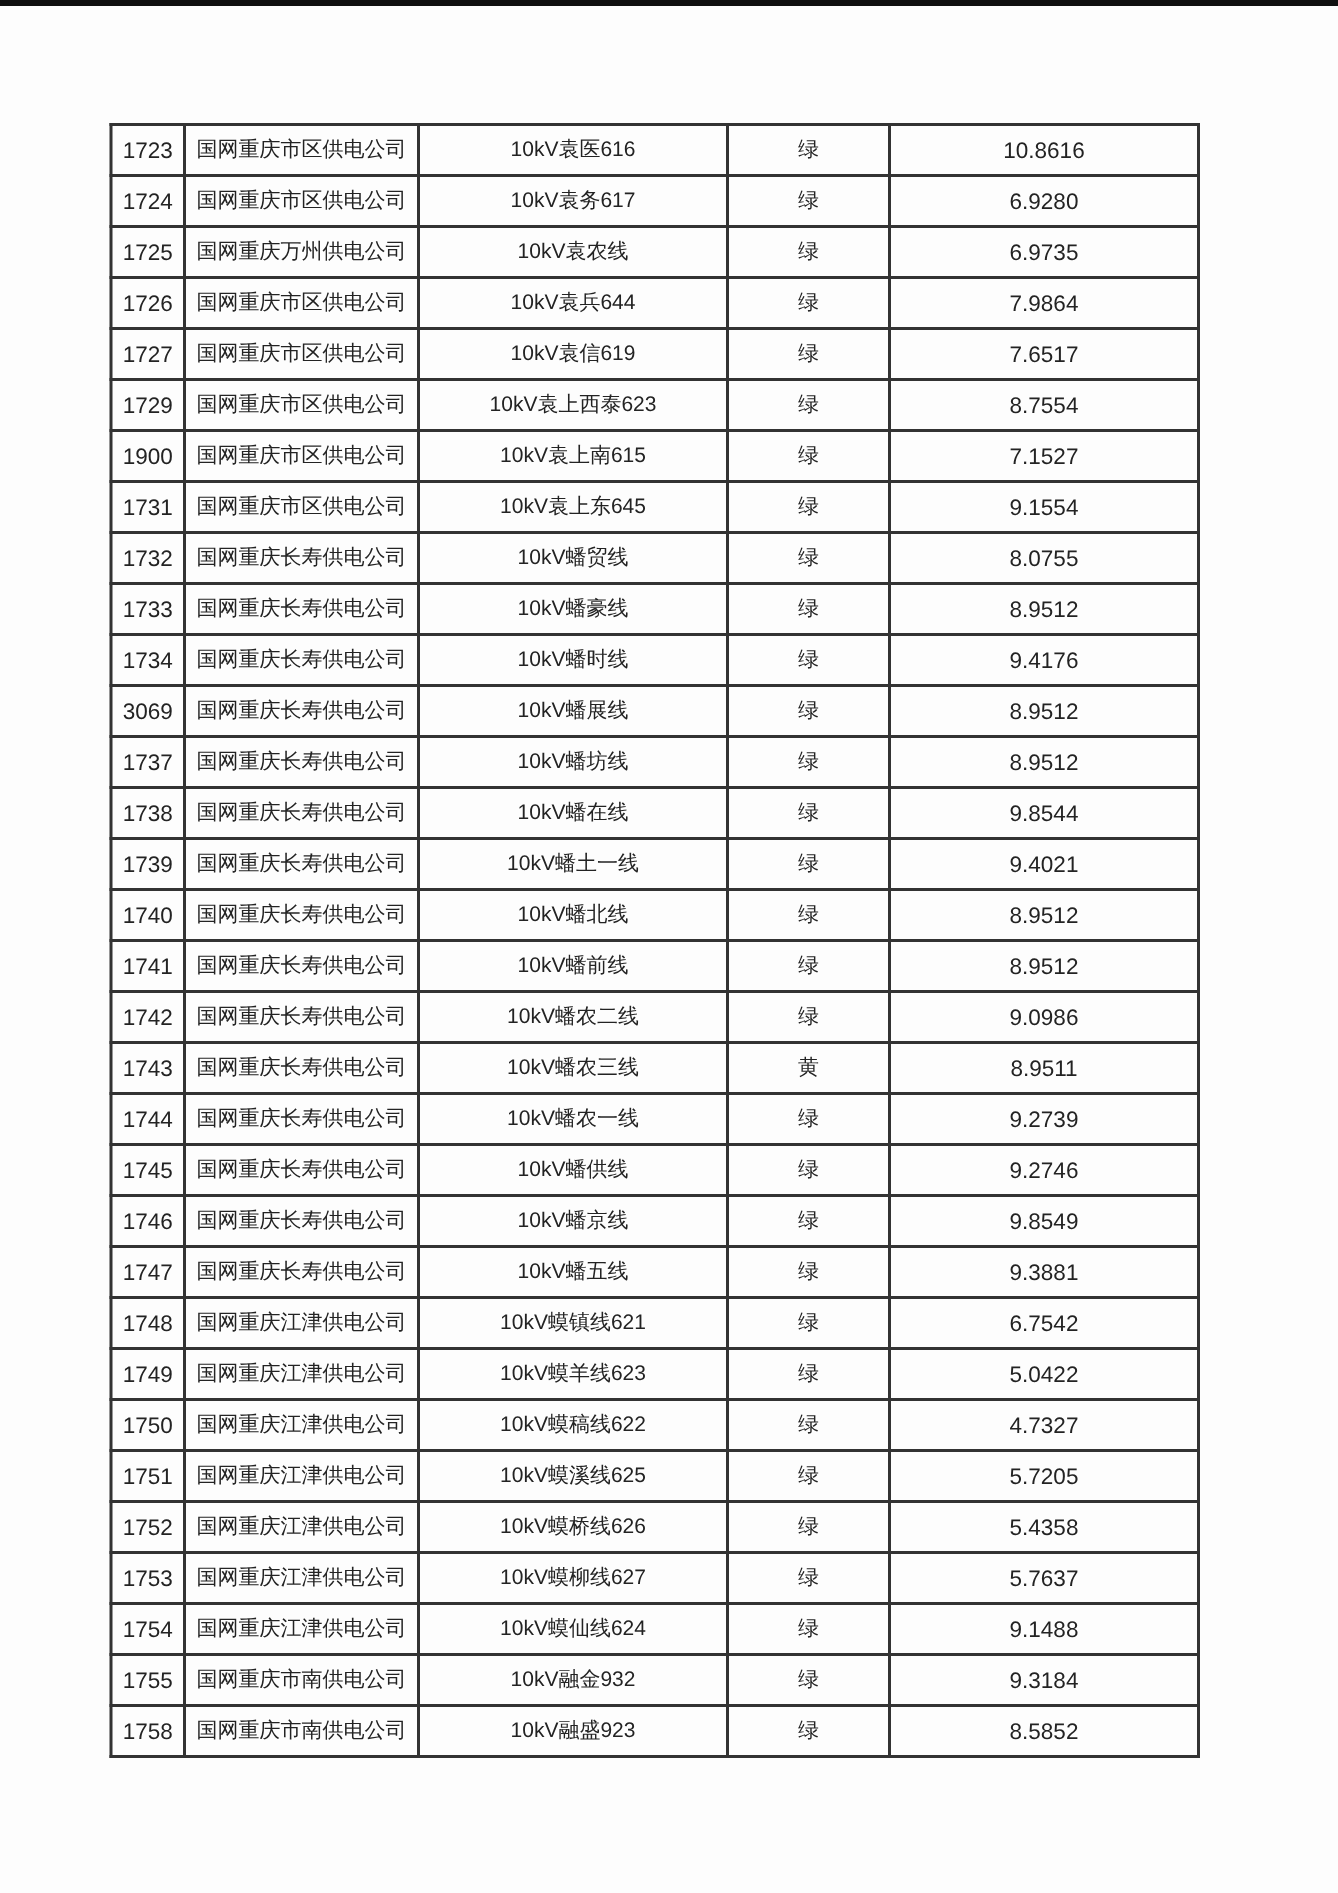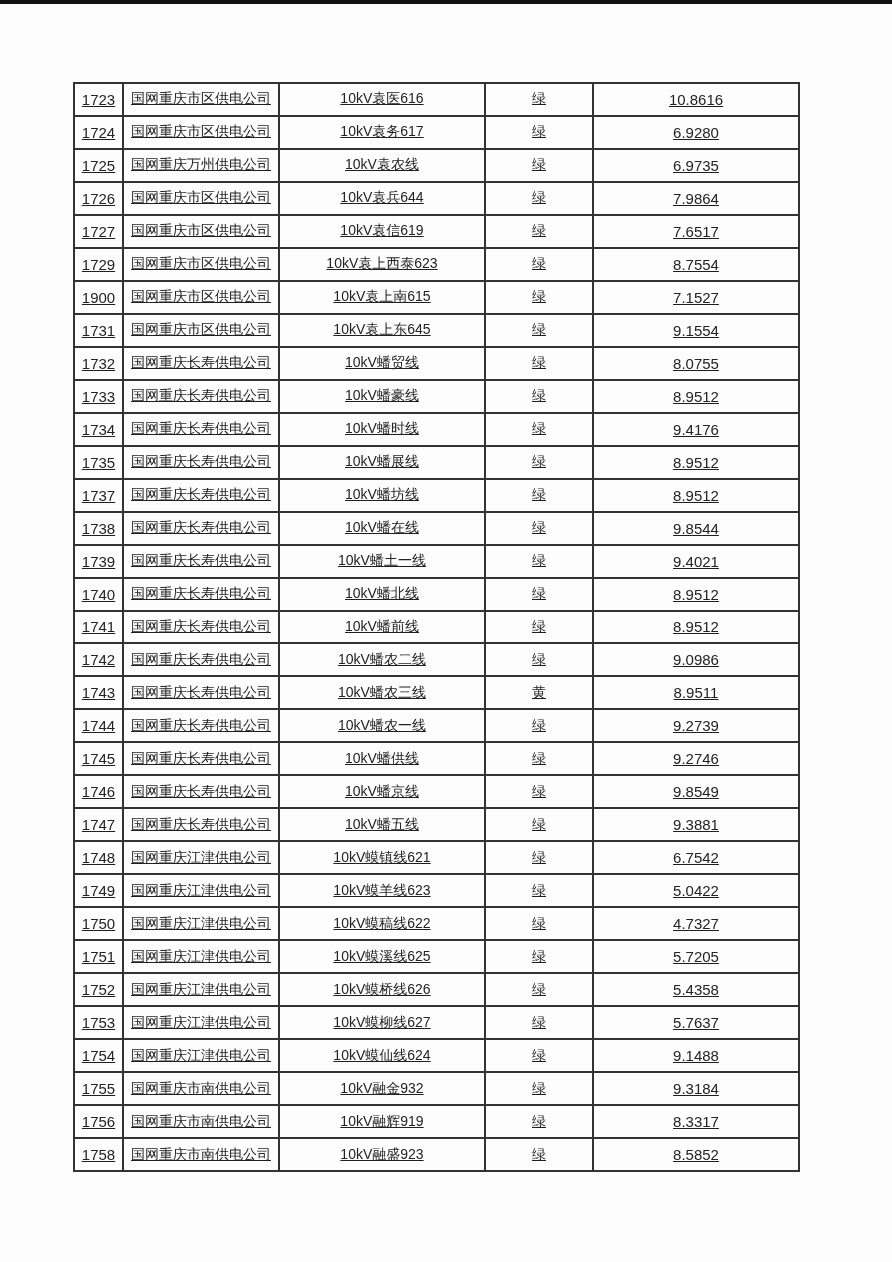--- a/index.html
+++ b/index.html
@@ -22,21 +22,20 @@
     width: 892px;
     height: 4px;
     background: #101010;
   }
   .sheet {
     position: absolute;
     top: 82px;
     left: 73px;
     width: 778px;
     height: 1090px;
-    text-decoration: underline;
   }
   table.grid {
     border-collapse: collapse;
     table-layout: fixed;
     width: 725px;
     height: 1090px;
   }
   table.grid td {
     border: 2px solid #333333;
     text-align: center;
@@ -144,21 +143,21 @@
           <td data-name="value-cell">8.9512</td>
         </tr>
         <tr data-name="table-row">
           <td data-name="row-number-cell">1734</td>
           <td data-name="company-cell">国网重庆长寿供电公司</td>
           <td data-name="line-name-cell">10kV蟠时线</td>
           <td data-name="status-cell">绿</td>
           <td data-name="value-cell">9.4176</td>
         </tr>
         <tr data-name="table-row">
-          <td data-name="row-number-cell">1735</td>
+          <td data-name="row-number-cell">3069</td>
           <td data-name="company-cell">国网重庆长寿供电公司</td>
           <td data-name="line-name-cell">10kV蟠展线</td>
           <td data-name="status-cell">绿</td>
           <td data-name="value-cell">8.9512</td>
         </tr>
         <tr data-name="table-row">
           <td data-name="row-number-cell">1737</td>
           <td data-name="company-cell">国网重庆长寿供电公司</td>
           <td data-name="line-name-cell">10kV蟠坊线</td>
           <td data-name="status-cell">绿</td>
@@ -282,27 +281,20 @@
           <td data-name="line-name-cell">10kV蟆仙线624</td>
           <td data-name="status-cell">绿</td>
           <td data-name="value-cell">9.1488</td>
         </tr>
         <tr data-name="table-row">
           <td data-name="row-number-cell">1755</td>
           <td data-name="company-cell">国网重庆市南供电公司</td>
           <td data-name="line-name-cell">10kV融金932</td>
           <td data-name="status-cell">绿</td>
           <td data-name="value-cell">9.3184</td>
-        </tr>
-        <tr data-name="table-row">
-          <td data-name="row-number-cell">1756</td>
-          <td data-name="company-cell">国网重庆市南供电公司</td>
-          <td data-name="line-name-cell">10kV融辉919</td>
-          <td data-name="status-cell">绿</td>
-          <td data-name="value-cell">8.3317</td>
         </tr>
         <tr data-name="table-row">
           <td data-name="row-number-cell">1758</td>
           <td data-name="company-cell">国网重庆市南供电公司</td>
           <td data-name="line-name-cell">10kV融盛923</td>
           <td data-name="status-cell">绿</td>
           <td data-name="value-cell">8.5852</td>
         </tr>
       </tbody>
   </table>

